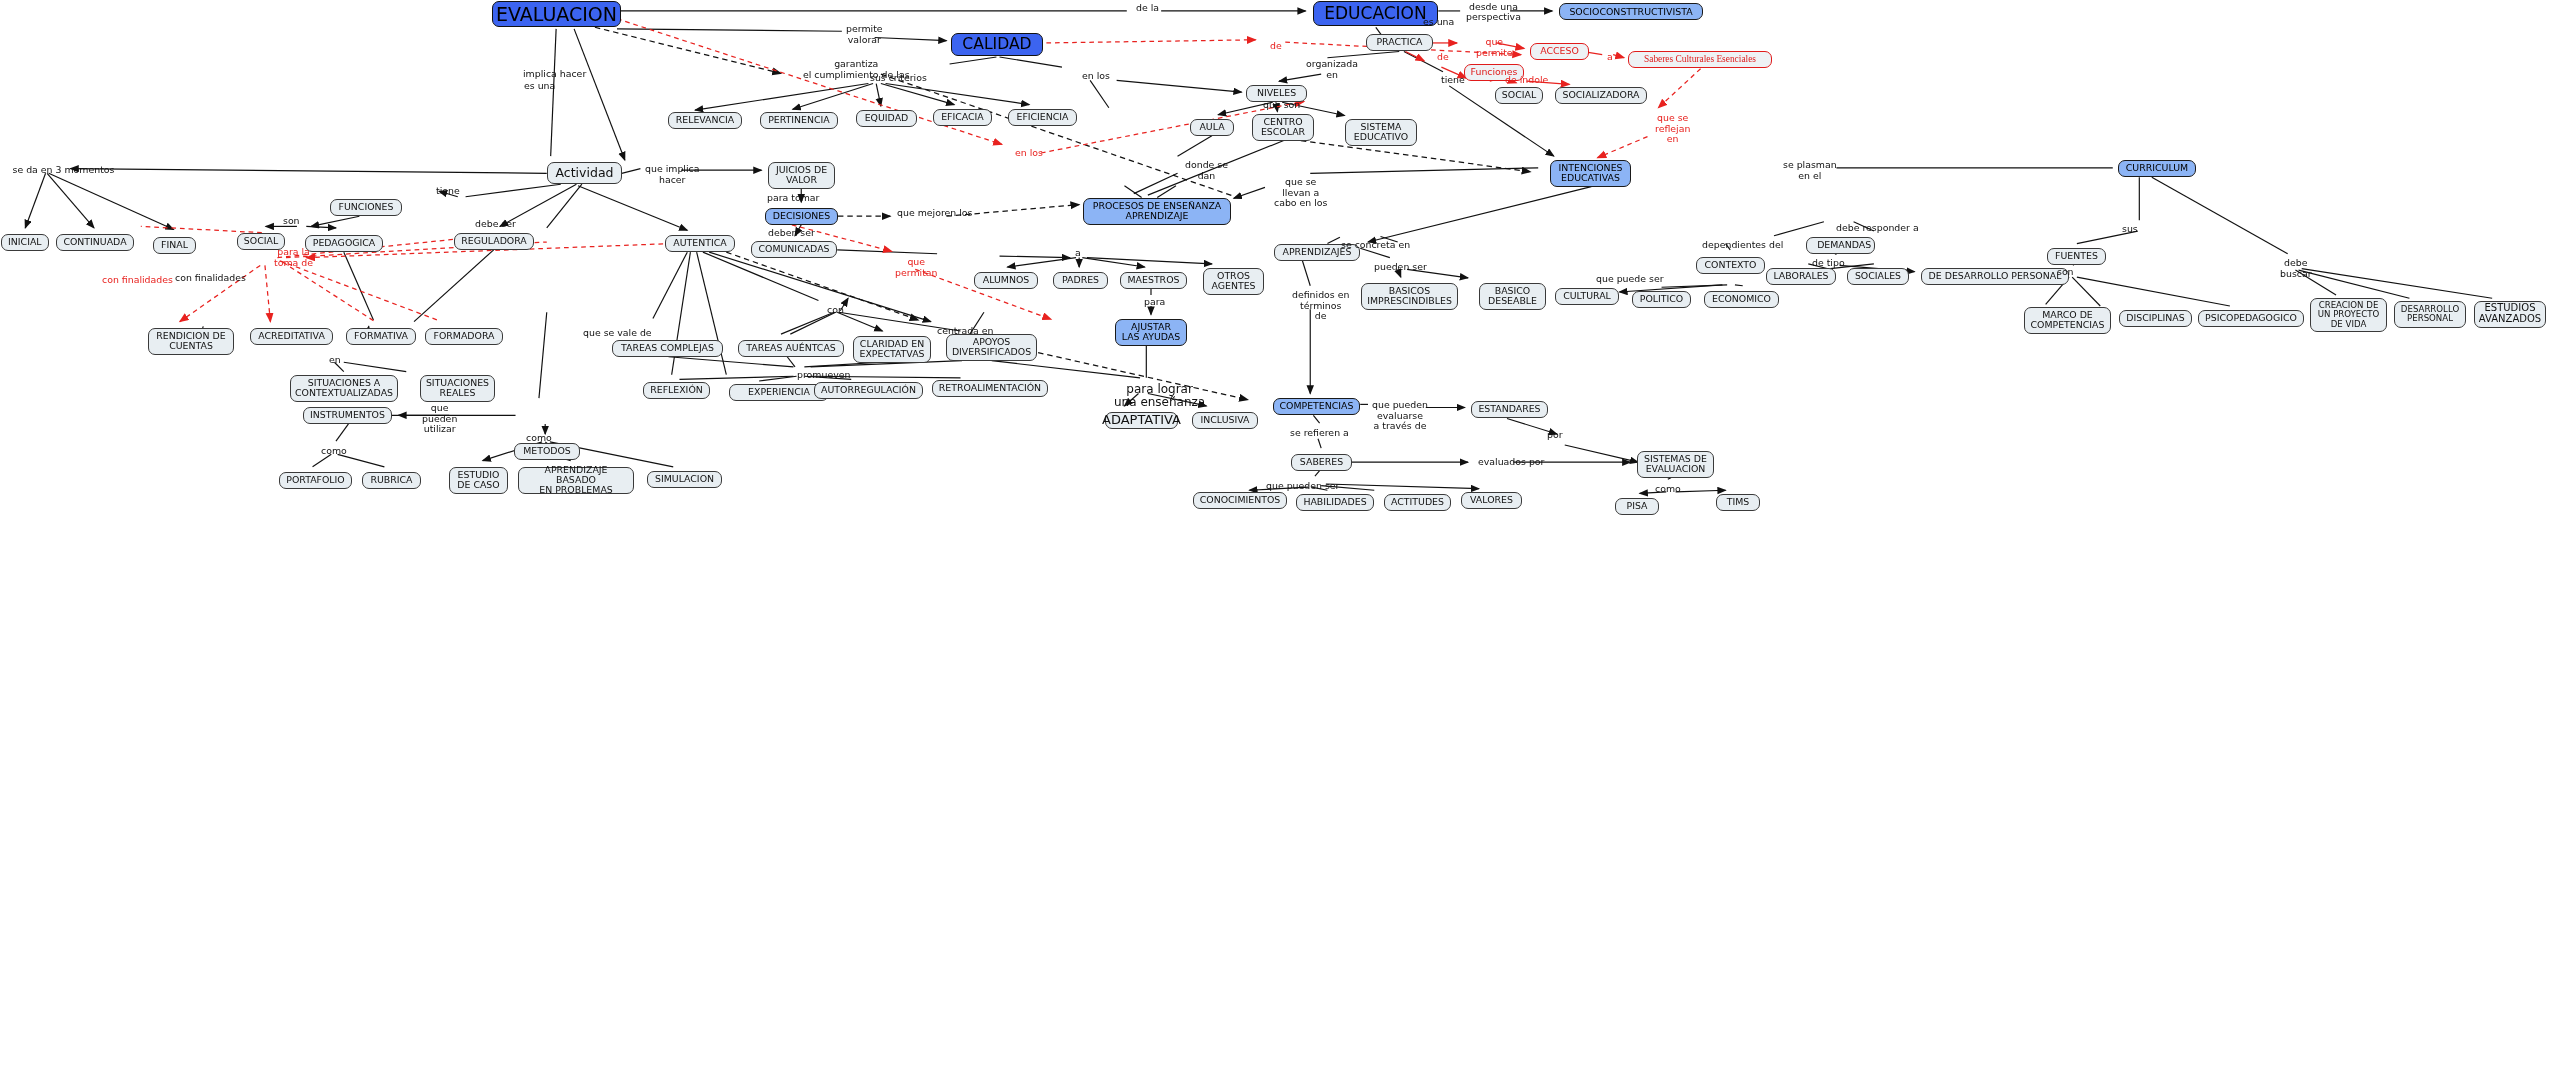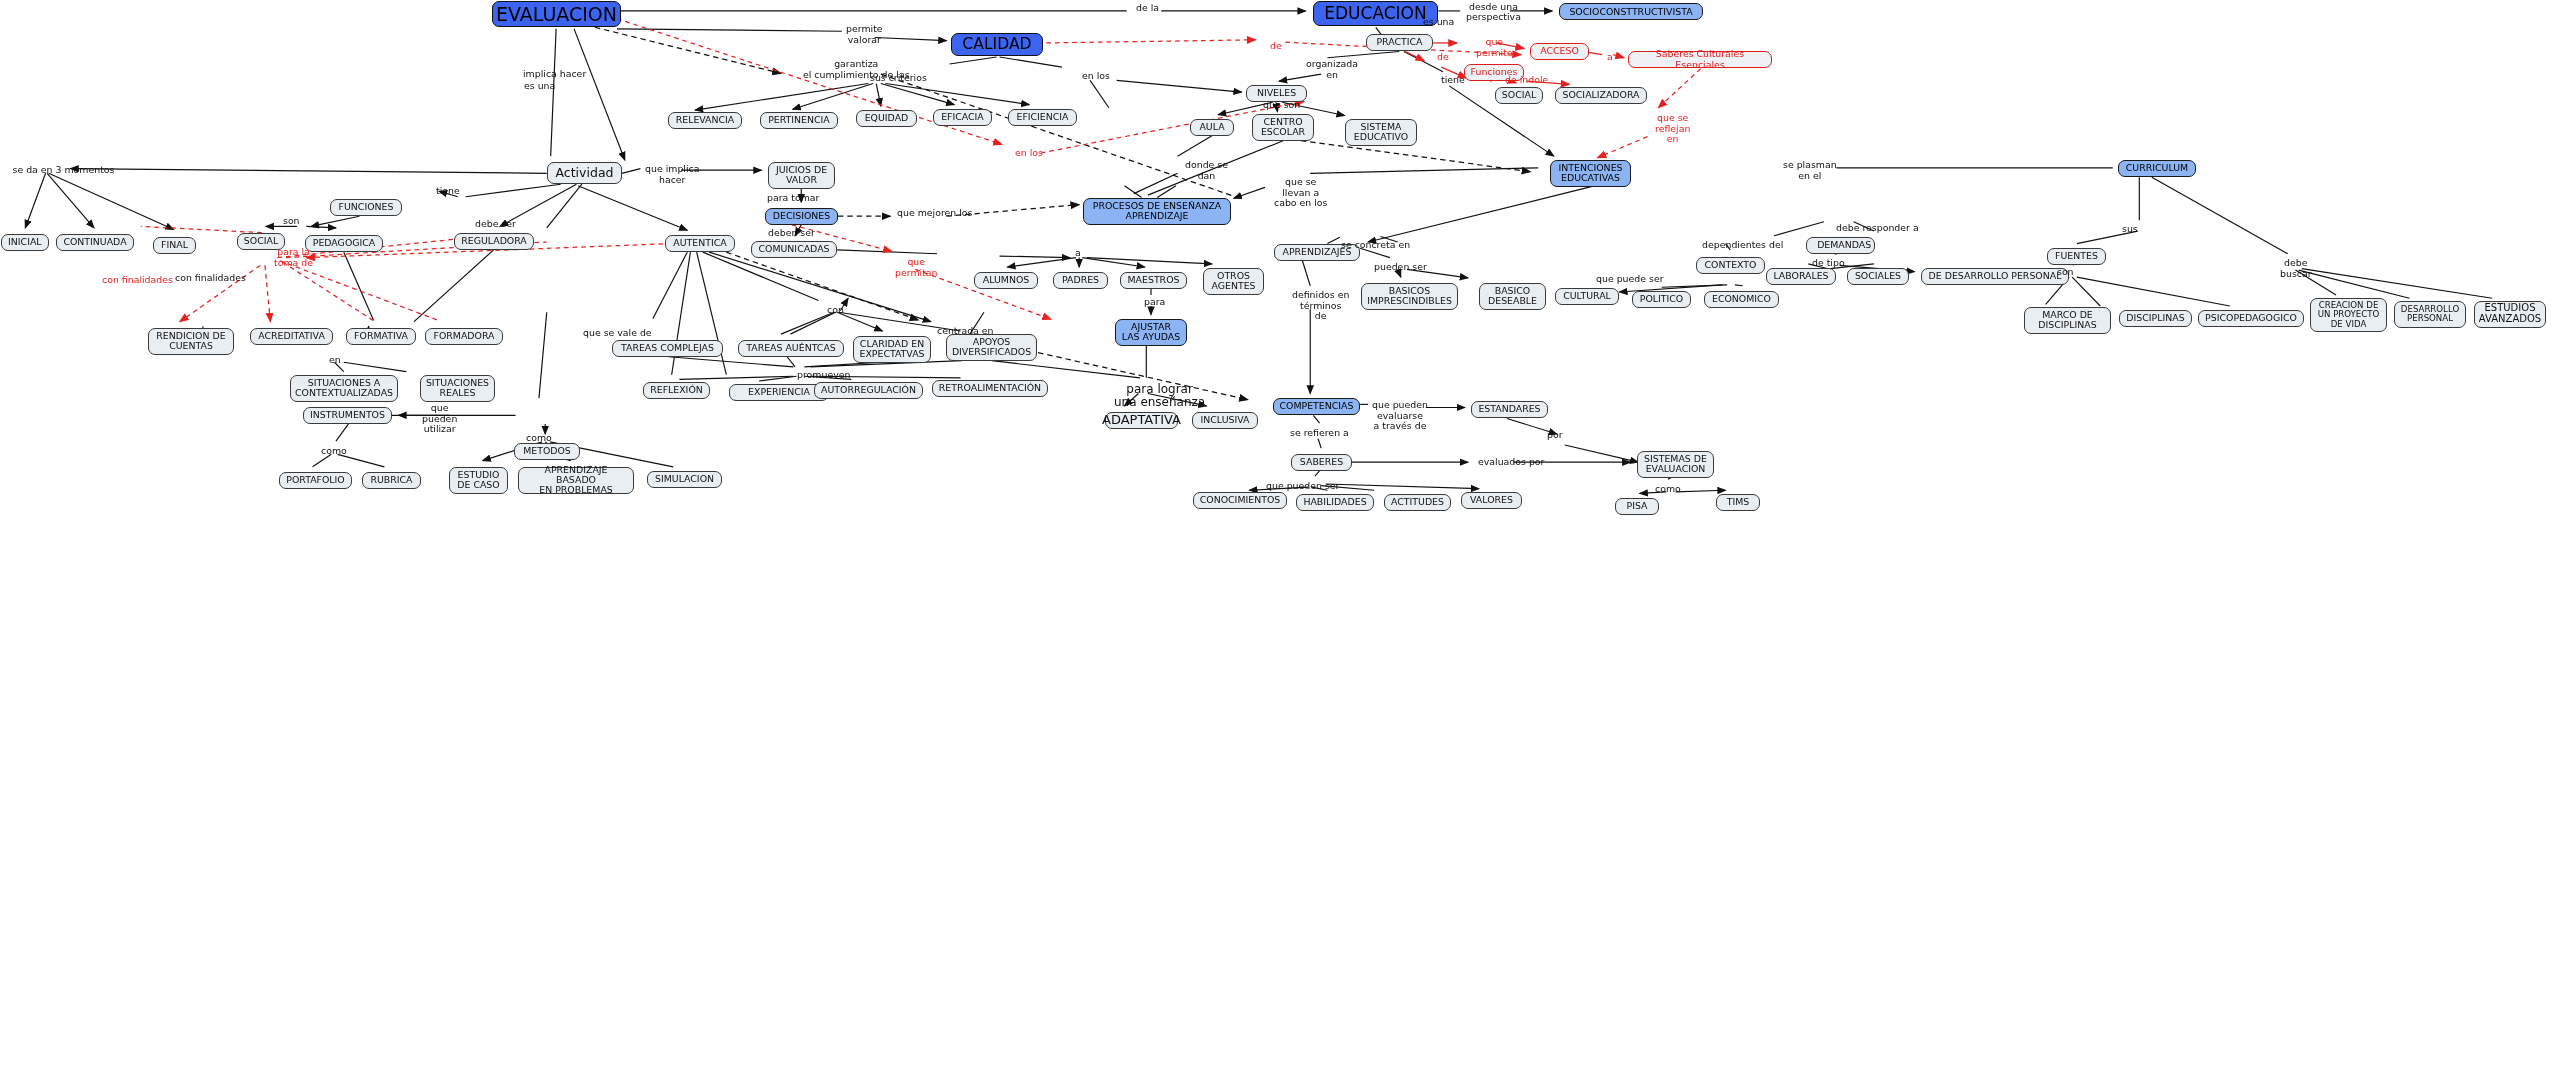--- a/index.html
+++ b/index.html
@@ -234,21 +234,21 @@
   </g>
 </svg>
 
 <div id="nodes">
       <div class="node main" style="left: 492px; top: 0.8px; width: 129px; height: 26.5px; font-size: 19px;">EVALUACION</div>
       <div class="node main" style="left: 1313px; top: 0.8px; width: 125px; height: 25px; font-size: 17px;">EDUCACION</div>
       <div class="node sub" style="left: 1559px; top: 3.1px; width: 144px; height: 17px; font-size: 9.4px;">SOCIOCONSTTRUCTIVISTA</div>
       <div class="node main" style="left: 951px; top: 33px; width: 92px; height: 23.4px; font-size: 15.6px;">CALIDAD</div>
       <div class="node " style="left: 1366px; top: 34px; width: 67px; height: 17px; font-size: 9.4px;">PRACTICA</div>
       <div class="node red" style="left: 1530px; top: 43px; width: 59px; height: 17px; font-size: 9.4px;">ACCESO</div>
-      <div class="node red" style="left: 1628px; top: 51px; width: 144px; height: 17px; font-size: 9.4px;">Saberes Culturales Esenciales</div>
+      <div class="node red" style="left: 1628px; top: 51px; width: 144px; height: 17px; font-size: 9.4px; font-family: Liberation Serif, serif;">Saberes Culturales Esenciales</div>
       <div class="node red" style="left: 1464px; top: 64px; width: 60px; height: 17px; font-size: 9.4px;">Funciones</div>
       <div class="node " style="left: 1495px; top: 87px; width: 48px; height: 17px; font-size: 9.4px;">SOCIAL</div>
       <div class="node " style="left: 1555px; top: 87px; width: 92px; height: 17px; font-size: 9.4px;">SOCIALIZADORA</div>
       <div class="node " style="left: 1246px; top: 85px; width: 61px; height: 17px; font-size: 9.4px;">NIVELES</div>
       <div class="node " style="left: 1190px; top: 119px; width: 44px; height: 17px; font-size: 9.4px;">AULA</div>
       <div class="node " style="left: 1252px; top: 114px; width: 62px; height: 26.5px; font-size: 9.4px;">CENTRO
 ESCOLAR</div>
       <div class="node " style="left: 1345px; top: 119px; width: 72px; height: 26.5px; font-size: 9.4px;">SISTEMA
 EDUCATIVO</div>
       <div class="node " style="left: 668px; top: 112px; width: 74px; height: 17px; font-size: 9.4px;">RELEVANCIA</div>
@@ -287,21 +287,21 @@
 IMPRESCINDIBLES</div>
       <div class="node " style="left: 1479px; top: 283px; width: 67px; height: 26.5px; font-size: 9.4px;">BASICO
 DESEABLE</div>
       <div class="node " style="left: 1555px; top: 288px; width: 64px; height: 17px; font-size: 9.4px;">CULTURAL</div>
       <div class="node " style="left: 1632px; top: 291px; width: 59px; height: 17px; font-size: 9.4px;">POLITICO</div>
       <div class="node " style="left: 1704px; top: 291px; width: 75px; height: 17px; font-size: 9.4px;">ECONOMICO</div>
       <div class="node " style="left: 1766px; top: 268px; width: 70px; height: 17px; font-size: 9.4px;">LABORALES</div>
       <div class="node " style="left: 1847px; top: 268px; width: 62px; height: 17px; font-size: 9.4px;">SOCIALES</div>
       <div class="node " style="left: 1921px; top: 268px; width: 148px; height: 17px; font-size: 9.4px;">DE DESARROLLO PERSONAL</div>
       <div class="node " style="left: 2024px; top: 307px; width: 87px; height: 26.5px; font-size: 9.4px;">MARCO DE
-DISCIPLINAS</div>
+COMPETENCIAS</div>
       <div class="node " style="left: 2119px; top: 310px; width: 73px; height: 17px; font-size: 9.4px;">DISCIPLINAS</div>
       <div class="node " style="left: 2198px; top: 310px; width: 106px; height: 17px; font-size: 9.4px;">PSICOPEDAGOGICO</div>
       <div class="node " style="left: 2310px; top: 298px; width: 77px; height: 34px; font-size: 8.6px;">CREACION DE
 UN PROYECTO
 DE VIDA</div>
       <div class="node " style="left: 2394px; top: 301px; width: 72px; height: 26.5px; font-size: 8.6px;">DESARROLLO
 PERSONAL</div>
       <div class="node " style="left: 2474px; top: 301px; width: 72px; height: 26.5px; font-size: 10px;">ESTUDIOS
 AVANZADOS</div>
       <div class="node " style="left: 148px; top: 328px; width: 86px; height: 26.5px; font-size: 9.4px;">RENDICION DE

